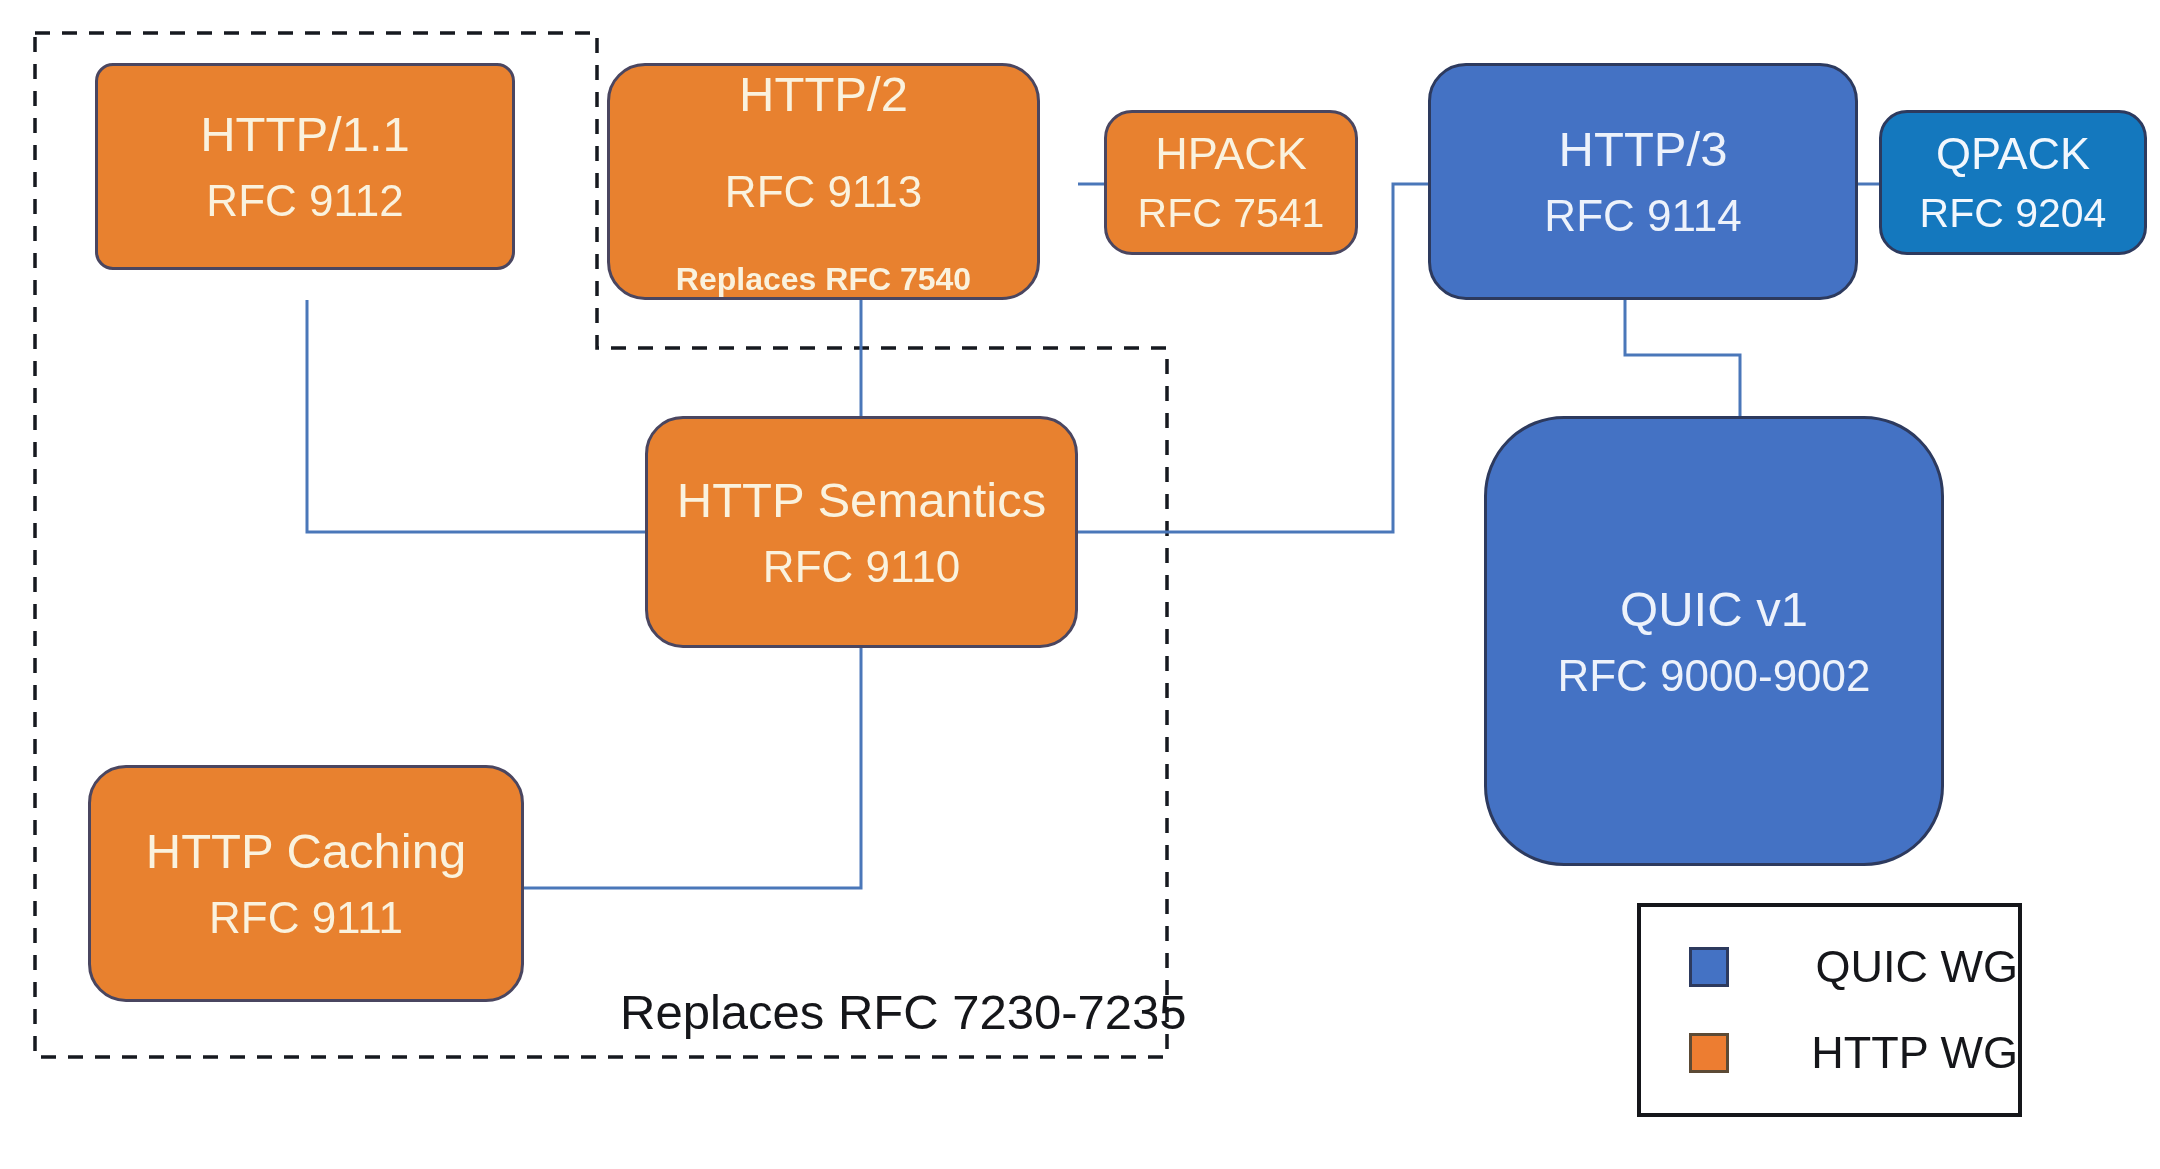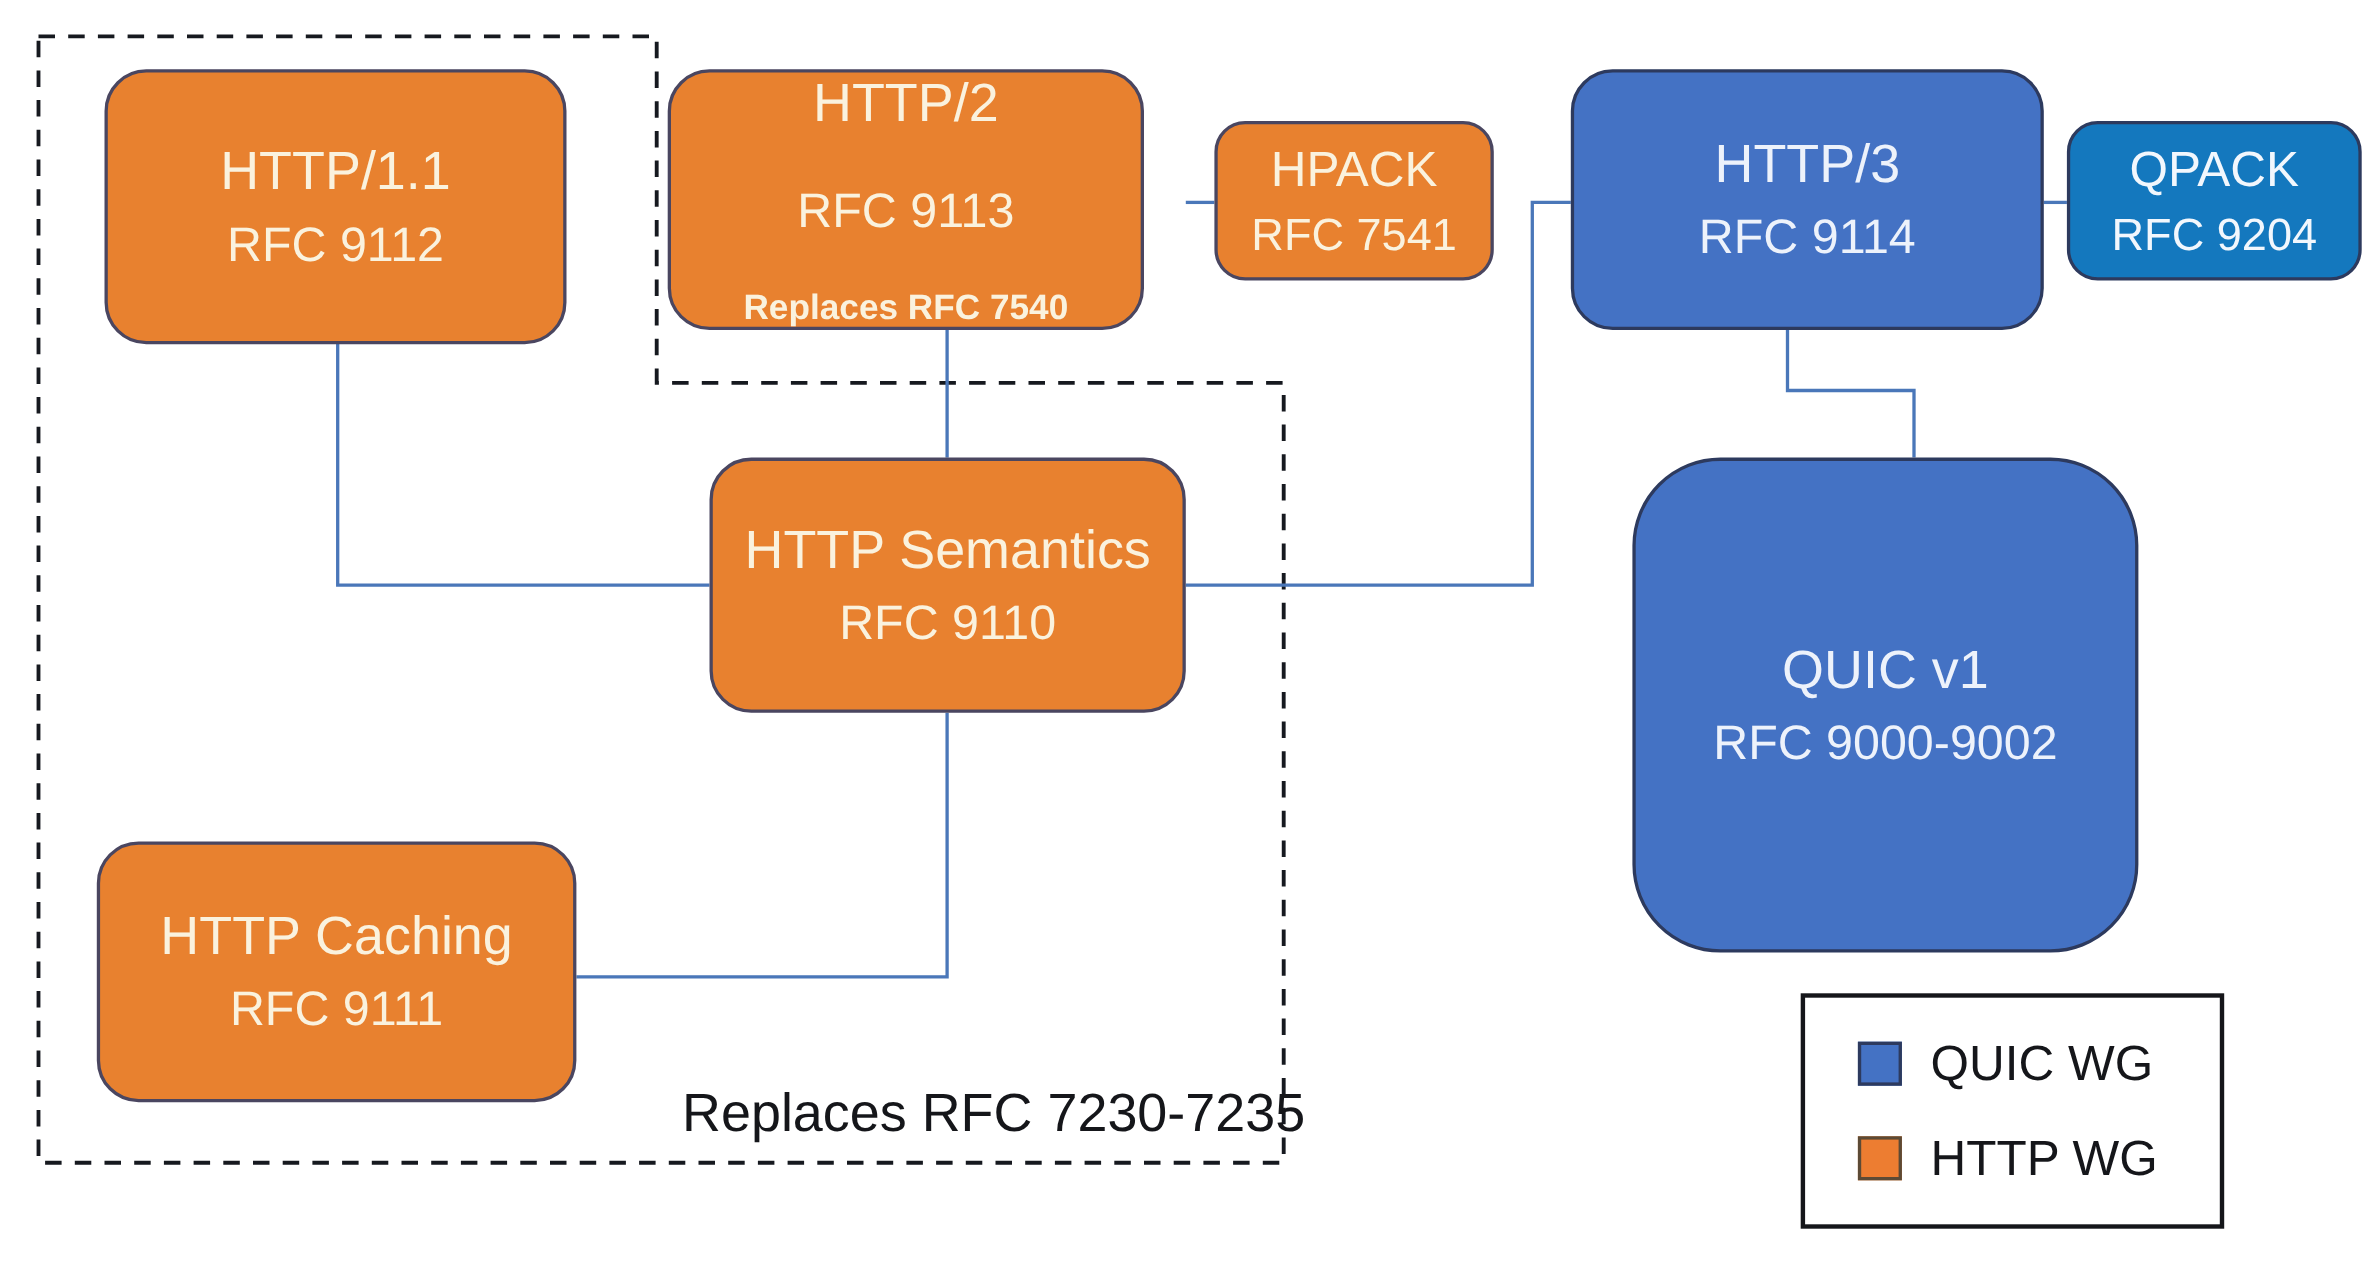--- a/index.html
+++ b/index.html
@@ -14,39 +14,39 @@
   }
   .node.orange{background:#E8812F;border:3px solid #4a4660;color:#FAF2DE;}
   .node.blue{background:#4472C4;border:3px solid #2d3a5e;color:#EDF2FB;}
   .node.brightblue{background:#1478BE;border:3px solid #2d3a5e;color:#F2F7FD;}
   .node-label{font-size:49px;font-weight:400;}
   .node-sub{font-size:44px;font-weight:400;margin-top:14px;}
   .node-note{font-size:32px;font-weight:600;margin-top:12px;}
   .small .node-label{font-size:45px;}
   .small .node-sub{font-size:41px;margin-top:10px;}
 
-  .n-http11{left:95px;top:63px;width:420px;height:250px;}
+  .n-http11{left:95px;top:63px;width:420px;height:207px;border-radius:18px;}
   .n-http2{left:607px;top:63px;width:433px;height:237px;gap:31px;}
   .n-hpack{left:1104px;top:110px;width:254px;height:145px;border-radius:28px;align-items:center;}
   .n-http3{left:1428px;top:63px;width:430px;height:237px;}
   .n-qpack{left:1879px;top:110px;width:268px;height:145px;border-radius:28px;}
   .n-semantics{left:645px;top:416px;width:433px;height:232px;}
   .n-caching{left:88px;top:765px;width:436px;height:237px;}
   .n-quic{left:1484px;top:416px;width:460px;height:450px;border-radius:80px;}
 
   .region-label{
     position:absolute;left:620px;top:984px;width:550px;height:56px;
     font-size:49px;color:#15161a;text-align:center;line-height:56px;white-space:nowrap;
   }
   .legend{
     position:absolute;left:1637px;top:903px;width:385px;height:214px;box-sizing:border-box;
     background:#ffffff;border:4px solid #15161a;
     display:flex;flex-direction:column;justify-content:center;gap:34px;padding-left:48px;
   }
-  .legend-row{display:flex;align-items:center;}
+  .legend-row{display:flex;align-items:center;justify-content:space-between;}
   .swatch{width:40px;height:40px;box-sizing:border-box;border:3px solid #2d3a5e;flex:0 0 auto;}
   .swatch.sw-blue{background:#4472C4;}
   .swatch.sw-orange{background:#ED7D31;border-color:#5c4a35;}
   .legend-label{font-size:45px;color:#15161a;margin-left:26px;white-space:nowrap;}
 </style>
 </head>
 <body>
 
 <div class="stage">
 

